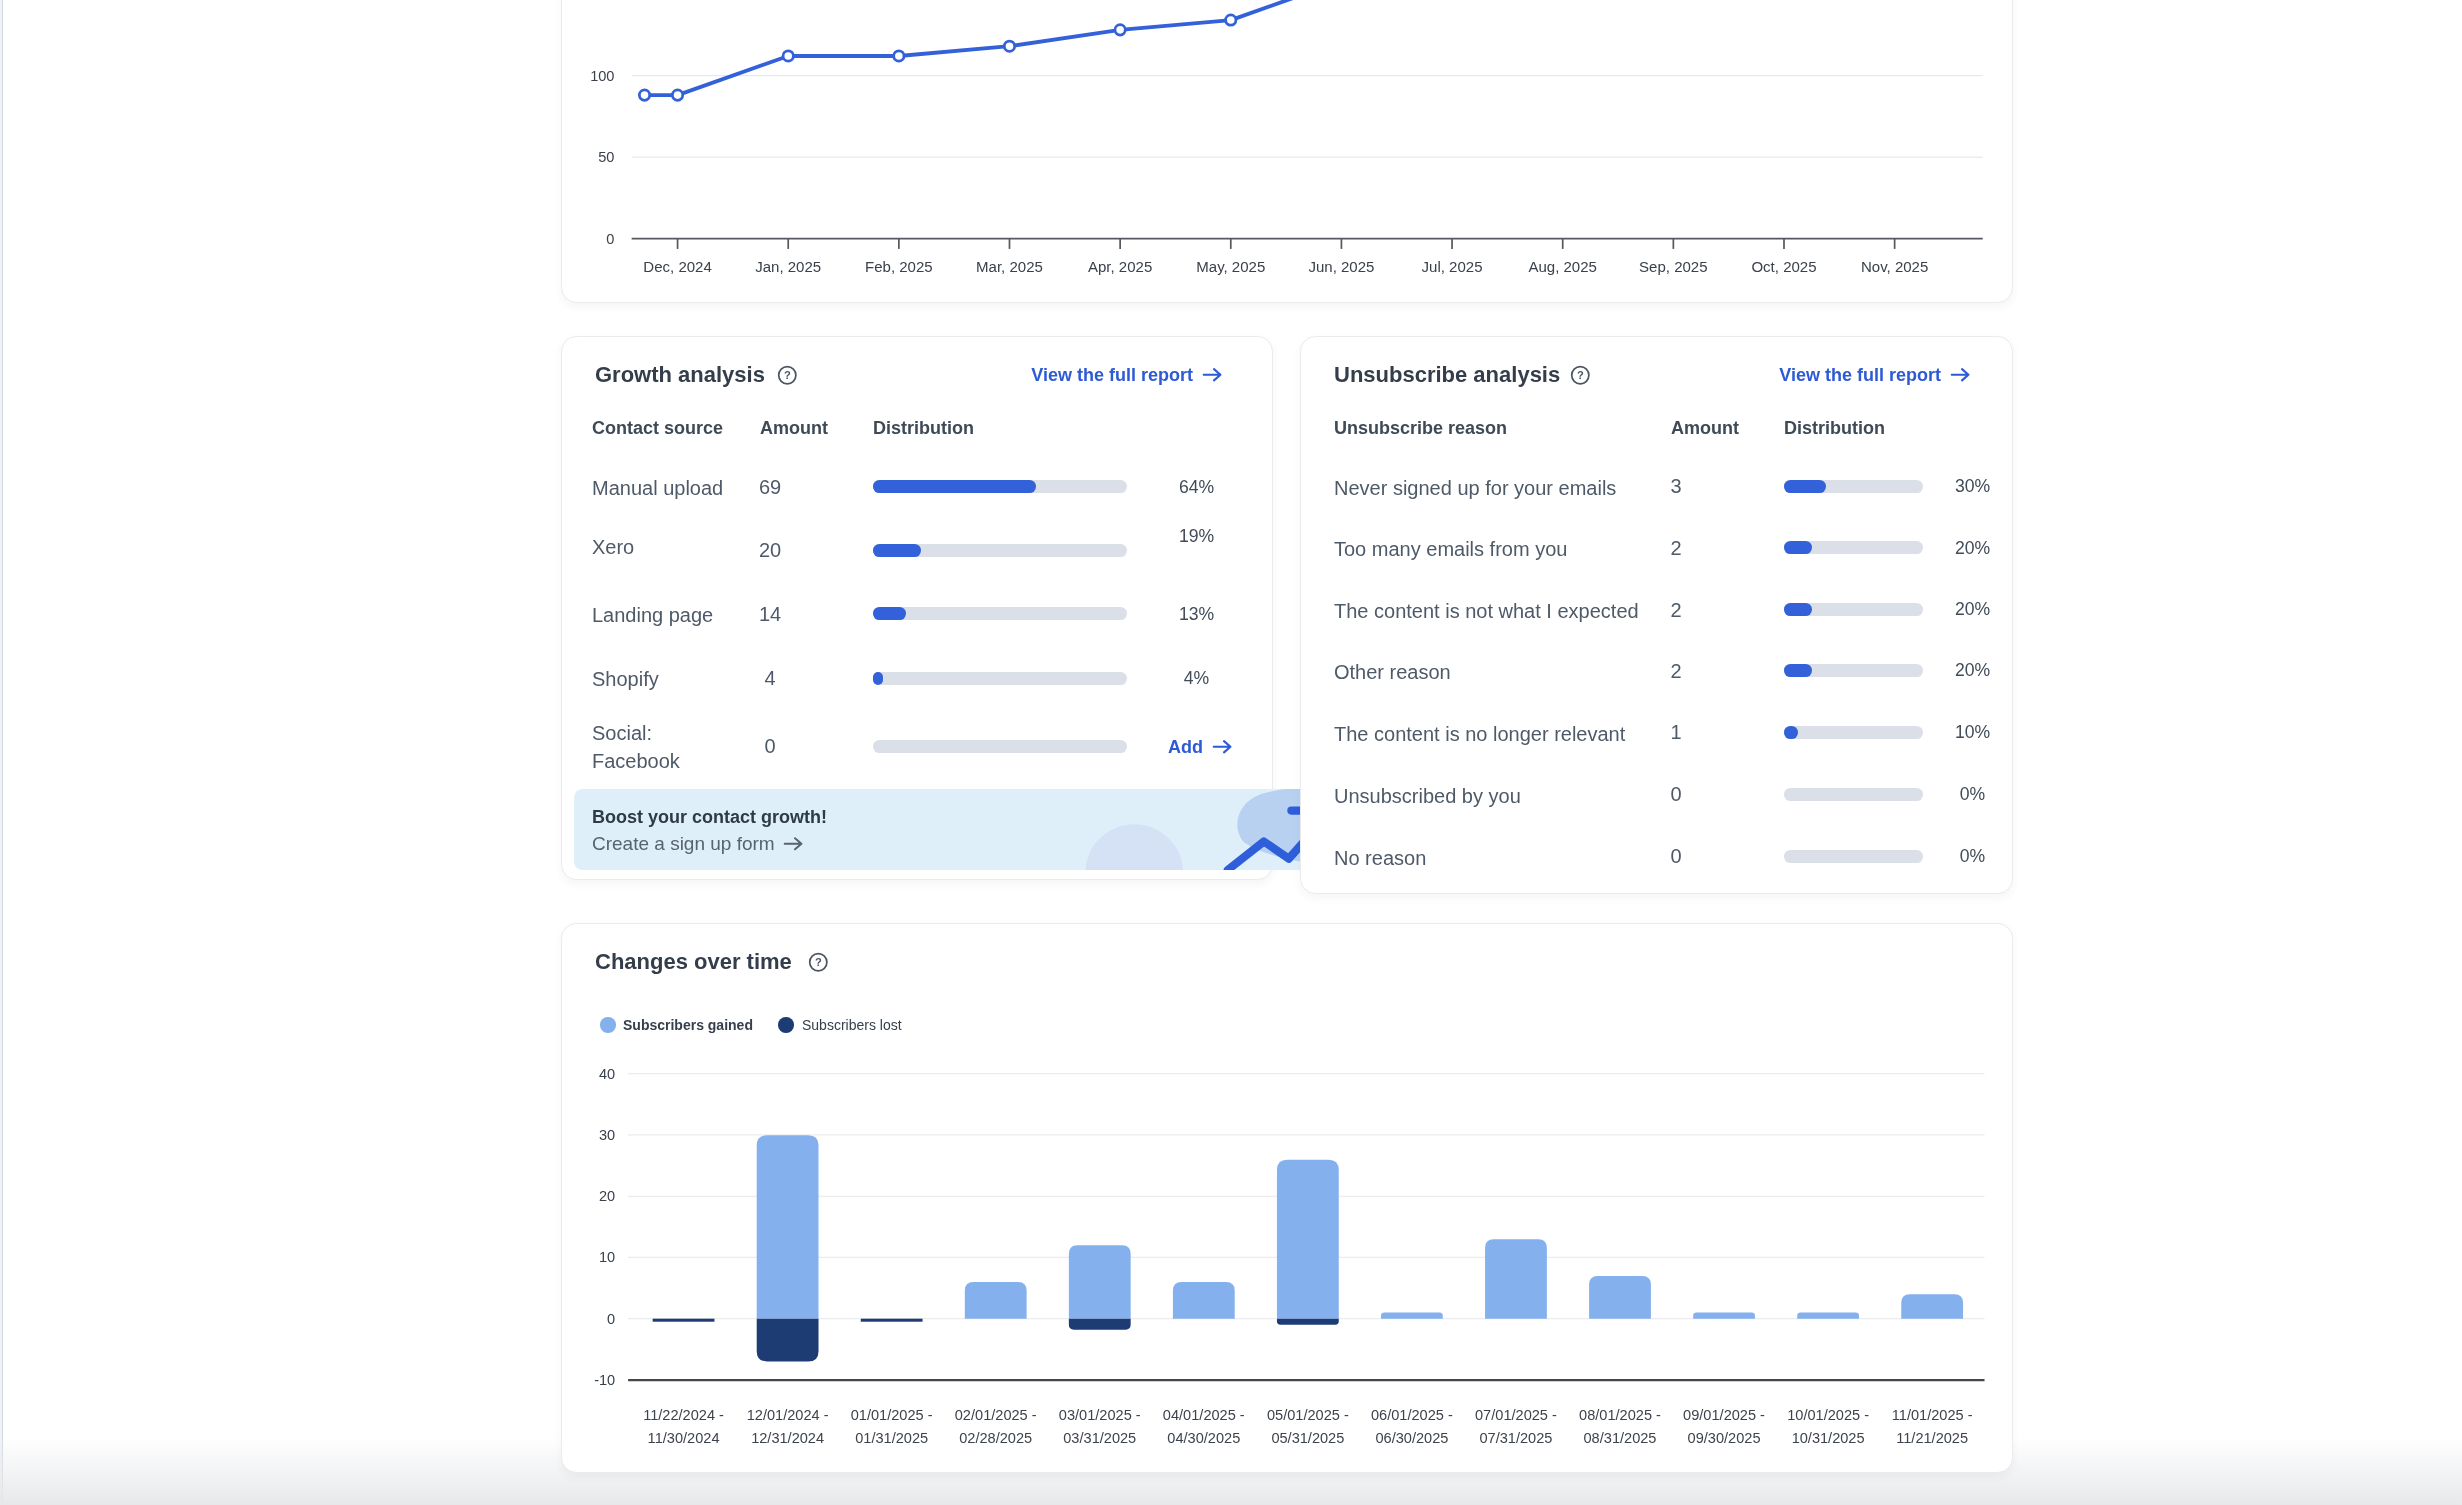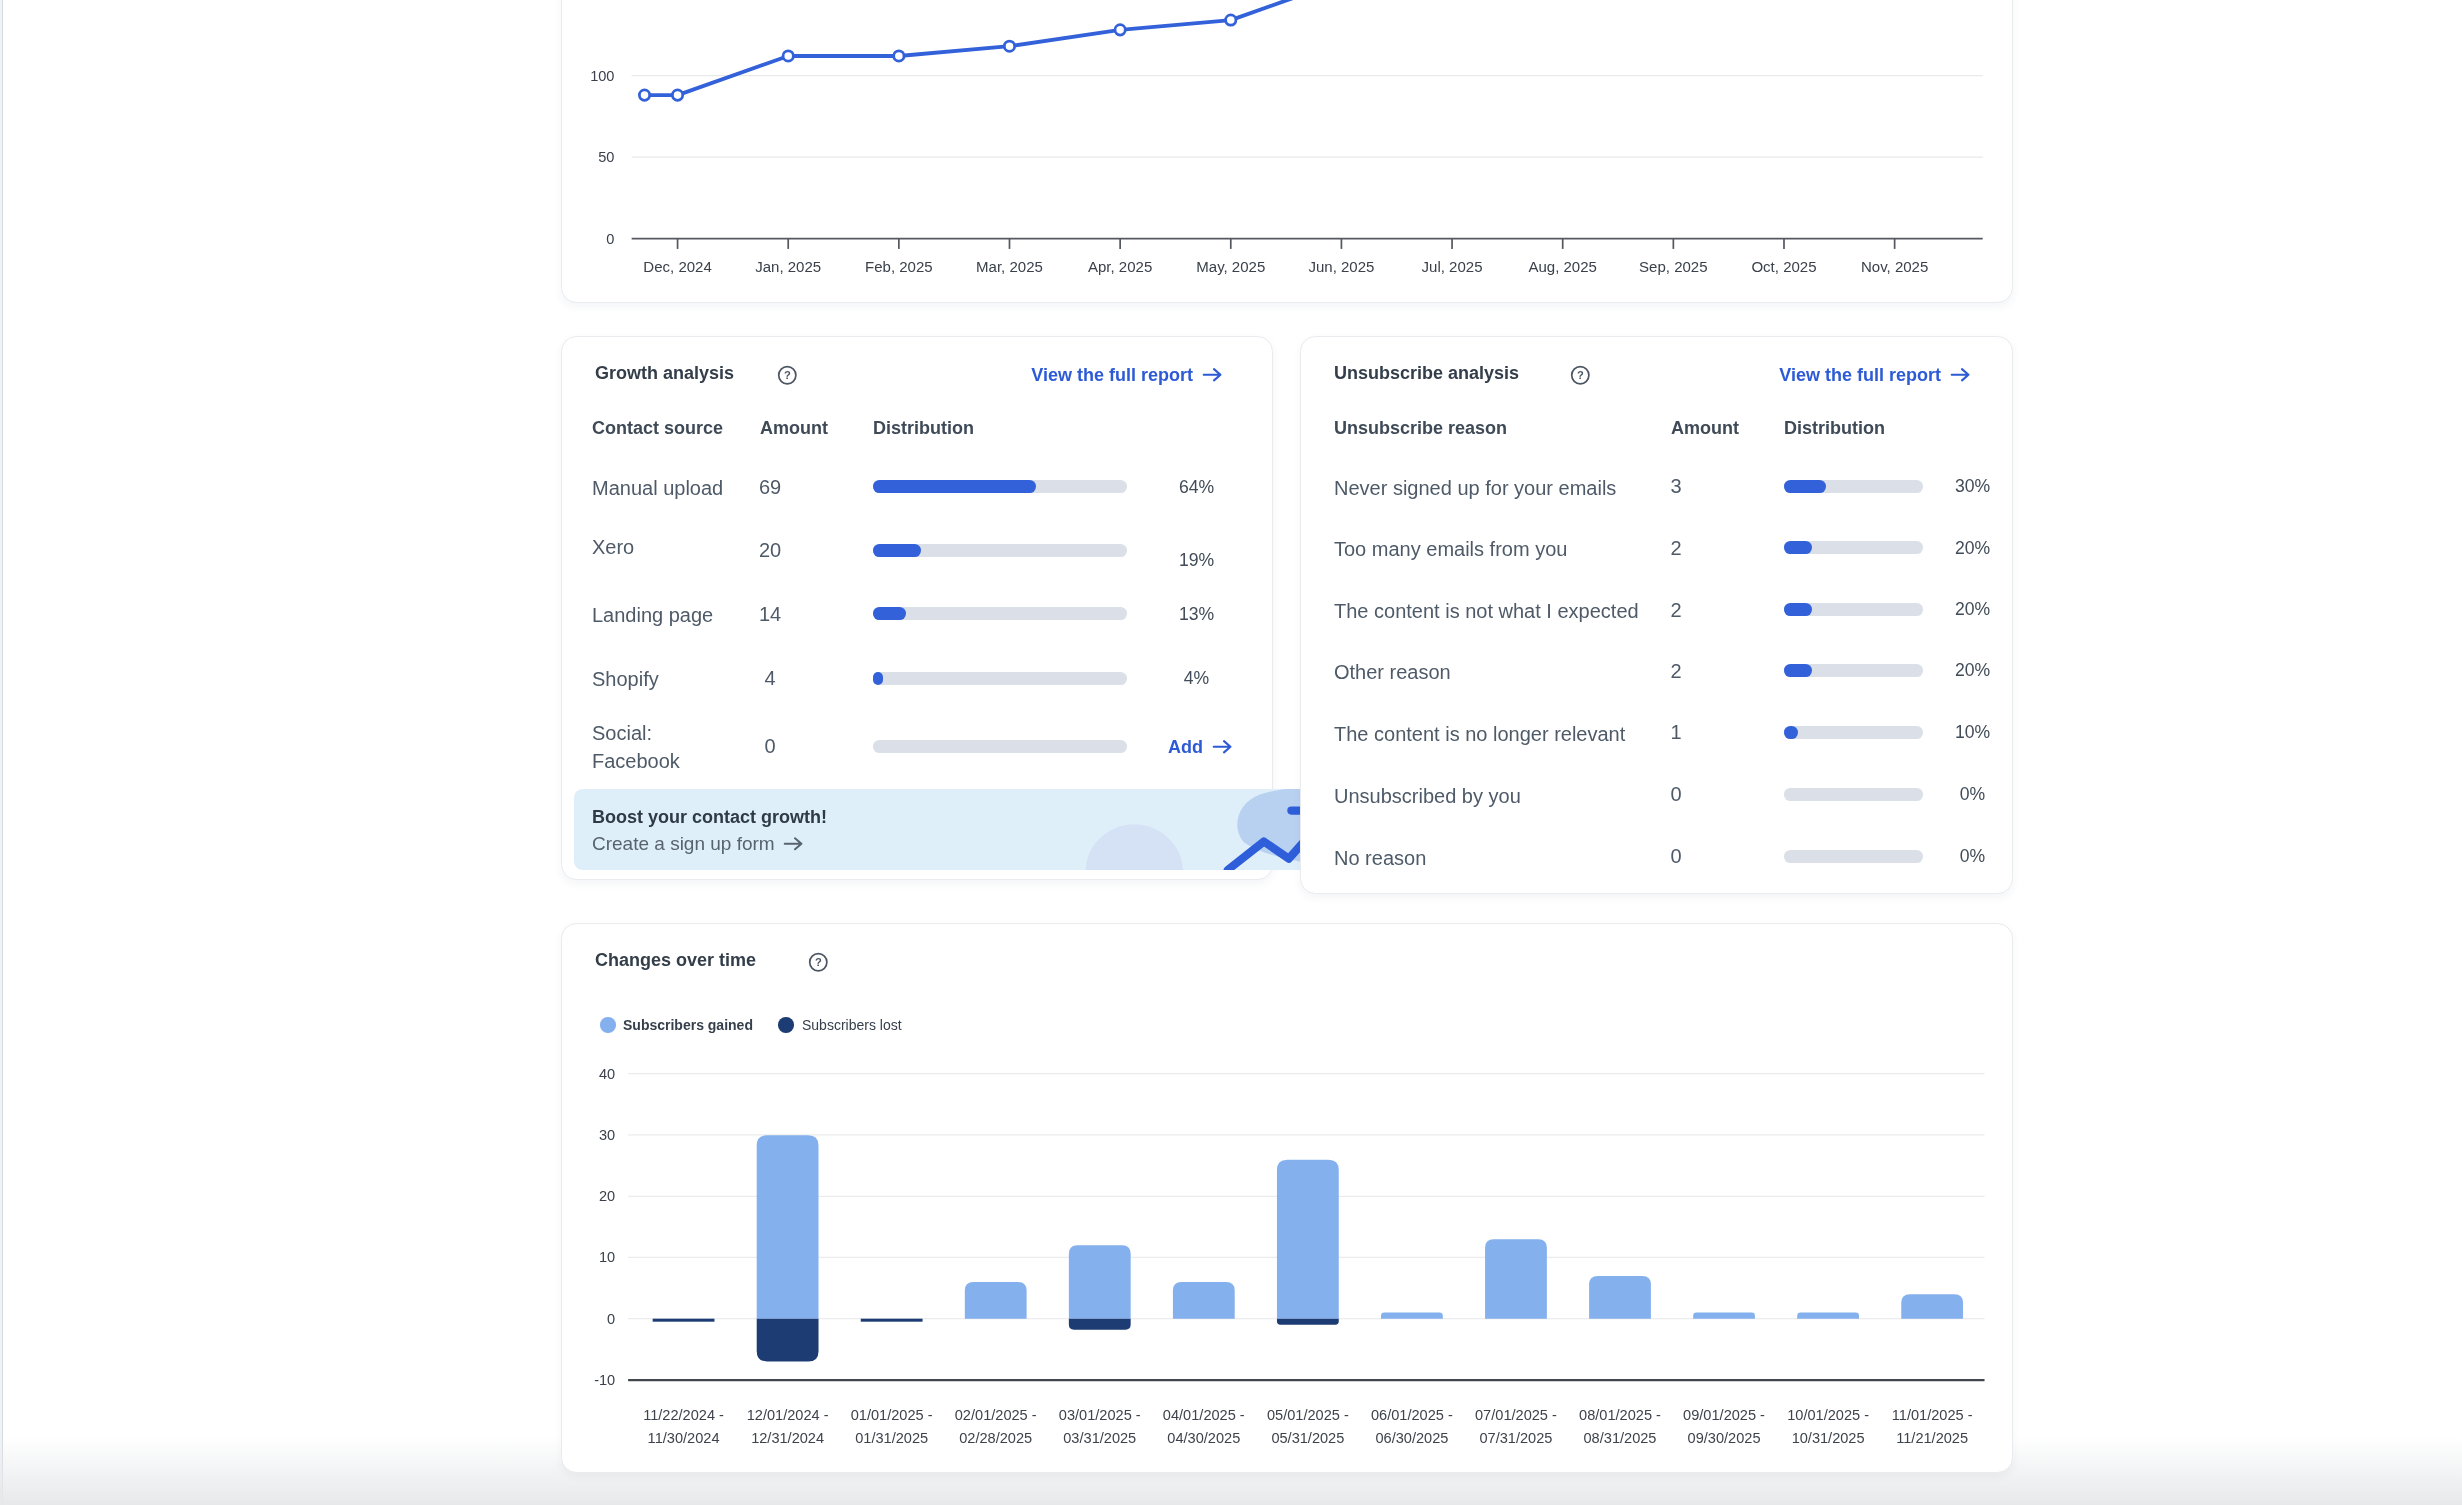--- a/index.html
+++ b/index.html
@@ -1,18 +1,18 @@
 <!DOCTYPE html>
 <html style="font-size:13.7px"><head>
 <meta charset="utf-8">
 <style>
   * { margin:0; padding:0; box-sizing:border-box; }
   html,body { width:2462px; height:1506px; background:#ffffff; font-family:"Liberation Sans", sans-serif; overflow:hidden; position:relative; }
   .card { position:absolute; background:#ffffff; border:1.3px solid #e9ebef; border-radius:15.5px; box-shadow:0 3.4px 8.6px rgba(35,55,95,0.05); }
-  .ttl { position:absolute; font-size:18px; font-weight:bold; color:#333e4a; line-height:1; }
+  .ttl { position:absolute; font-size:22px; font-weight:bold; color:#333e4a; line-height:1; }
   .link { position:absolute; font-size:18px; font-weight:bold; color:#2d5ad5; display:flex; align-items:center; gap:9.4px; line-height:1; }
   .hdr { position:absolute; font-size:18px; font-weight:bold; color:#3f4a57; line-height:1; }
   .lbl { position:absolute; font-size:20px; color:#4e5a68; line-height:28px; }
   .amt { position:absolute; font-size:20px; color:#4e5a68; width:34px; text-align:center; line-height:1; }
   .pct { position:absolute; font-size:17.6px; color:#414c58; width:77px; text-align:center; line-height:1; }
   .bar { position:absolute; height:13px; border-radius:6.4px; background:#dbe0e8; }
   .fill { position:absolute; left:0; top:0; height:13px; border-radius:6.4px; background:#3361d9; }
   svg text { font-family:"Liberation Sans", sans-serif; }
 </style>
 </head>
@@ -95,21 +95,21 @@
     <div class="bar" style="left:311px; top:143px; width:254px;">
       <div class="fill" style="width:163px;"></div>
     </div>
     <div class="pct" style="left:596px; top:142px;">64%</div>
 
     <div class="lbl" style="left:30px; top:196px;">Xero</div>
     <div class="amt" style="left:191px; top:203px;">20</div>
     <div class="bar" style="left:311px; top:207px; width:254px;">
       <div class="fill" style="width:48px;"></div>
     </div>
-    <div class="pct" style="left:596px; top:215px;">19%</div>
+    <div class="pct" style="left:596px; top:191px;">19%</div>
 
     <div class="lbl" style="left:30px; top:264px;">Landing page</div>
     <div class="amt" style="left:191px; top:267px;">14</div>
     <div class="bar" style="left:311px; top:270px; width:254px;">
       <div class="fill" style="width:33px;"></div>
     </div>
     <div class="pct" style="left:596px; top:269px;">13%</div>
 
     <div class="lbl" style="left:30px; top:328px;">Shopify</div>
     <div class="amt" style="left:191px; top:331px;">4</div>

